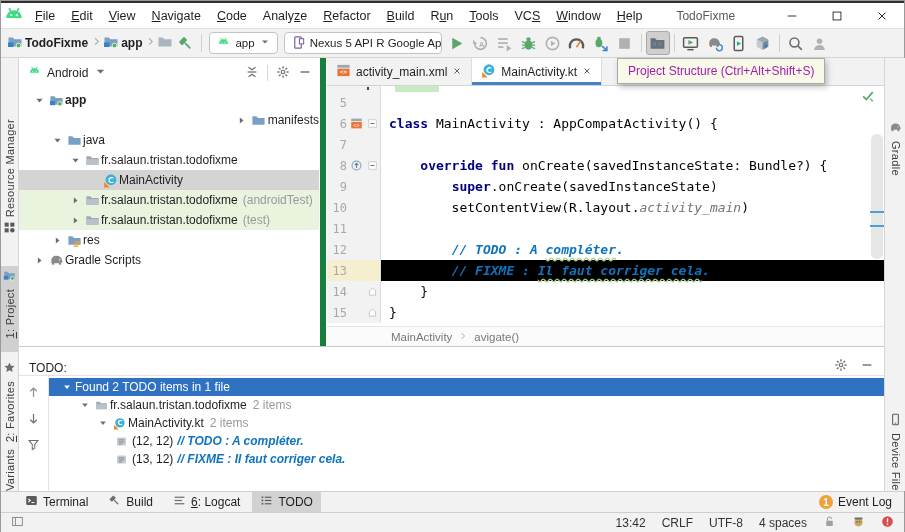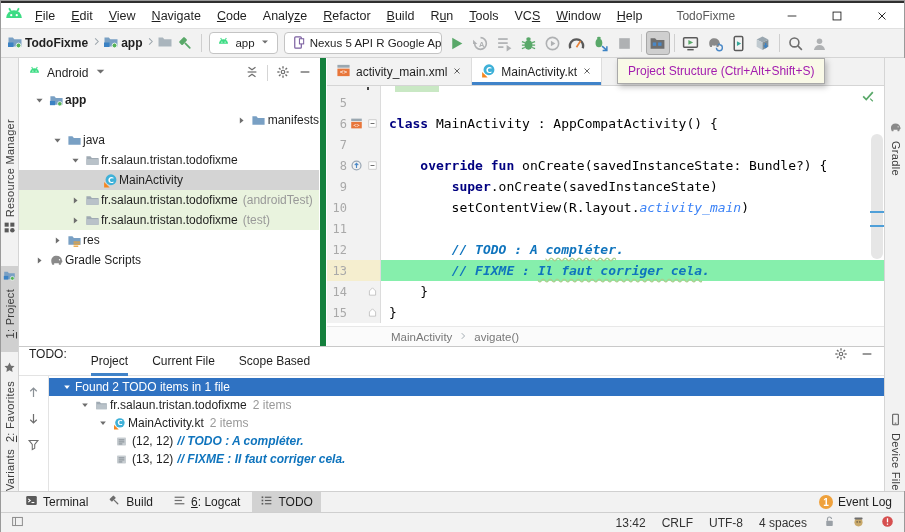--- a/index.html
+++ b/index.html
@@ -59,42 +59,42 @@
   .tab svg{width:15px;height:15px;}
   .tab.active{background:#fff;}
   .tab.active::after{content:"";position:absolute;left:0;right:0;bottom:0;height:3px;background:#4083c9;}
   .tab .close svg{width:10px;height:10px;}
   #code{position:absolute;top:28px;left:0;right:0;bottom:20px;overflow:hidden;font-family:"DejaVu Sans Mono",monospace;font-size:13px;}
   #partial-row{height:6px;display:flex;overflow:hidden;position:relative;}
   #partial-row .gut{height:6px;}
   .green-sliver{position:absolute;left:68px;top:0;width:44px;height:6px;background:#c9e8c4;}
   .dot-sliver{position:absolute;left:40px;top:1px;width:2px;height:3px;background:#444;}
   .cline{height:21px;display:flex;align-items:stretch;}
-  .cline.cur{background:#86efac;}
+  .cline.cur{background:#000000;}
   .gut{width:54px;box-sizing:border-box;background:#f2f2f2;border-right:1px solid #dcdcdc;display:flex;align-items:center;flex:none;}
   .cline.cur .gut{background:#f5eecf;}
   .lnum{width:20px;text-align:right;color:#a9a9a9;font-size:12px;flex:none;}
   .gicon{width:19px;display:flex;justify-content:center;flex:none;}
   .gicon svg{width:13px;height:13px;}
   .gfold{width:12px;display:flex;justify-content:center;flex:none;}
   .gfold svg{width:9px;height:9px;}
   .ctext{padding-left:8px;white-space:pre;color:#000;line-height:21px;flex:1;}
   .kw{color:#000080;font-weight:bold;}
-  .field{color:#3b82f6;font-style:italic;}
+  .field{color:#737373;font-style:italic;}
   .todo{color:#0f74bd;font-weight:bold;font-style:italic;}
   .typo{text-decoration:underline;text-decoration-style:wavy;text-decoration-color:#a8d08d;text-underline-offset:2.5px;}
   #scroll-thumb{position:absolute;right:1px;top:76px;width:12px;height:125px;background:#e6e6e6;border-radius:6px;}
   .scroll-mark{position:absolute;right:0;width:14px;height:2px;background:#4f9fd8;}
   #inspect-ok{position:absolute;right:9px;top:31px;}
   #inspect-ok svg{width:14px;height:14px;}
   #ed-breadcrumb{position:absolute;left:0;right:0;bottom:0;height:20px;background:#fbfbfb;border-top:1px solid #e8e8e8;box-sizing:border-box;display:flex;align-items:center;padding-left:64px;font-size:11.5px;color:#787878;gap:6px;}
   #ed-breadcrumb svg{width:10px;height:10px;}
   
   #todo-panel{position:absolute;left:18px;top:345px;width:865px;height:145px;background:#fff;border-top:1px solid #c9c9c9;box-sizing:border-box;}
-  #todo-header{height:29px;display:flex;align-items:flex-start;padding-left:10px;gap:24px;border-bottom:1px solid #e3e3e3;box-sizing:border-box;font-size:12px;position:relative;}
+  #todo-header{height:29px;display:flex;align-items:flex-end;padding-left:10px;gap:24px;border-bottom:1px solid #e3e3e3;box-sizing:border-box;font-size:12px;position:relative;}
   .ttab{position:relative;height:100%;display:flex;align-items:center;color:#1f1f1f;}
   .ttab.active::after{content:"";position:absolute;bottom:-1px;left:0;right:0;height:3px;background:#4083c9;}
   #todo-hdr-right{position:absolute;right:10px;display:flex;gap:12px;align-items:center;}
   #todo-hdr-right svg{width:14px;height:14px;}
   #todo-tools{position:absolute;left:0;top:29px;bottom:0;width:30px;border-right:1px solid #e3e3e3;box-sizing:border-box;display:flex;flex-direction:column;align-items:center;padding-top:10px;gap:10px;}
   #todo-tools svg{width:13px;height:13px;}
   #todo-rows{position:absolute;left:30px;top:31px;right:0;bottom:0;overflow:hidden;}
   .drow{height:18px;display:flex;align-items:center;font-size:12px;white-space:nowrap;}
   .drow.selected{background:#2f72c2;color:#fff;}
   .dchev{width:16px;display:flex;justify-content:center;flex:none;}
@@ -697,25 +697,20 @@
       <span><svg viewBox="0 0 16 16">
             <path d="M6 3.5L10.5 8 6 12.5" fill="none" stroke="#9aa4ab" stroke-width="1.5"></path>
           </svg></span>
       <span>avigate()</span>
     </div>
   </div>
 
   <div id="todo-panel">
     <div id="todo-header">
       <span id="todo-title">TODO:</span>
-      <span id="todo-tabs-holder" style="display:flex;gap:24px;height:100%;">
-          <span class="ttab active">Project</span>
-          <span class="ttab">Current File</span>
-          <span class="ttab">Scope Based</span>
-        </span>
       <span id="todo-hdr-right">
         <span><svg viewBox="0 0 16 16">
               <circle cx="8" cy="8" r="2" fill="none" stroke="#6E6E6E" stroke-width="1.4"></circle>
               <g stroke="#6E6E6E" stroke-width="1.6">
                 <line x1="8" y1="1.5" x2="8" y2="4"></line>
                 <line x1="8" y1="12" x2="8" y2="14.5"></line>
                 <line x1="1.5" y1="8" x2="4" y2="8"></line>
                 <line x1="12" y1="8" x2="14.5" y2="8"></line>
                 <line x1="3.4" y1="3.4" x2="5.2" y2="5.2"></line>
                 <line x1="10.8" y1="10.8" x2="12.6" y2="12.6"></line>

